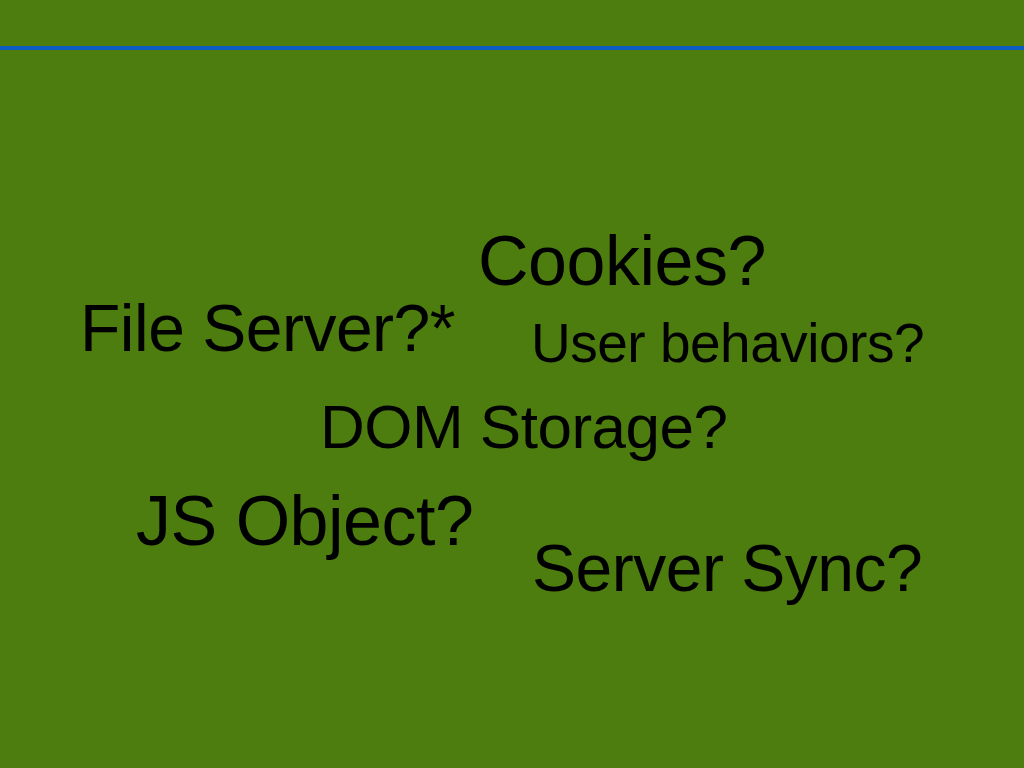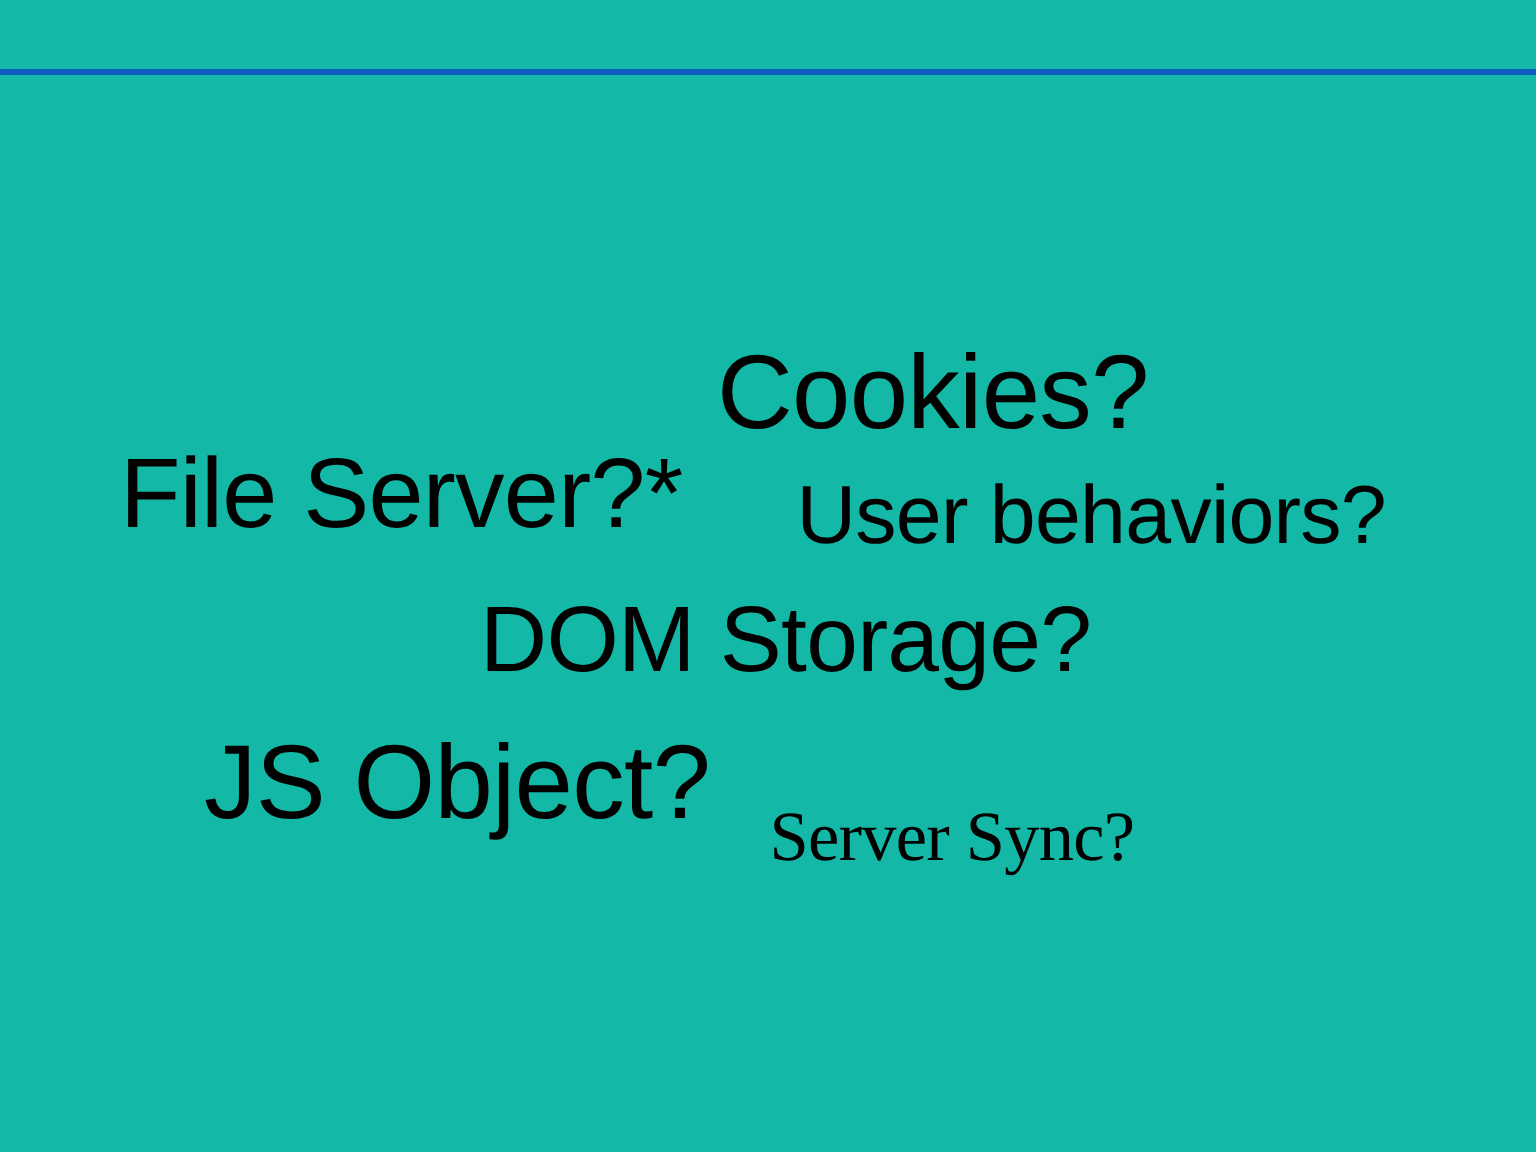--- a/index.html
+++ b/index.html
@@ -12,21 +12,21 @@
     height: 768px;
     background: #ffffff;
     font-family: "Liberation Sans", "DejaVu Sans", sans-serif;
     overflow: hidden;
   }
 
   .slide {
     position: relative;
     width: 1024px;
     height: 768px;
-    background: #14b8a6;
+    background: #4d7c0f;
   }
 
   
   .top-rule {
     position: absolute;
     left: 0;
     top: 46px;
     width: 1024px;
     height: 4px;
     background: #0b5dc2;
@@ -76,24 +76,23 @@
     font-size: 62px;
   }
 
   .term-jsobject {
     left: 136px;
     top: 436px;
     font-size: 70px;
   }
 
   .term-serversync {
-    left: 513px;
+    left: 532px;
     top: 485px;
-    font-size: 47px;
-    font-family: Liberation Serif, serif;
+    font-size: 66px;
   }
 </style>
 </head>
 <body>
 
 <div class="slide">
 
   <div class="top-rule"></div>
 
   <div class="canvas">

